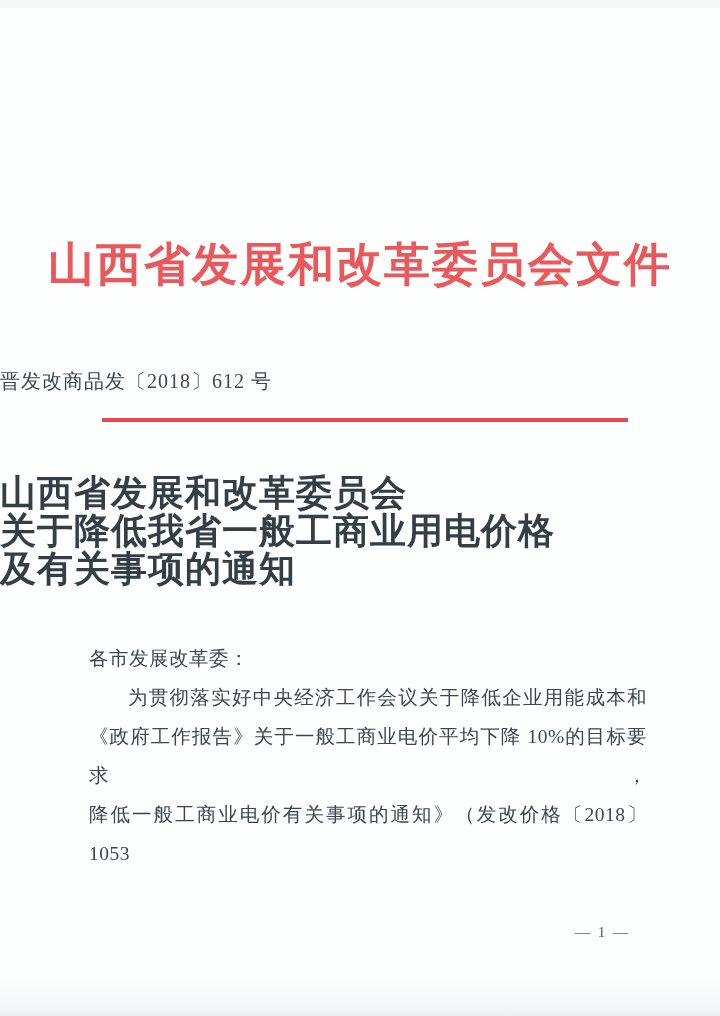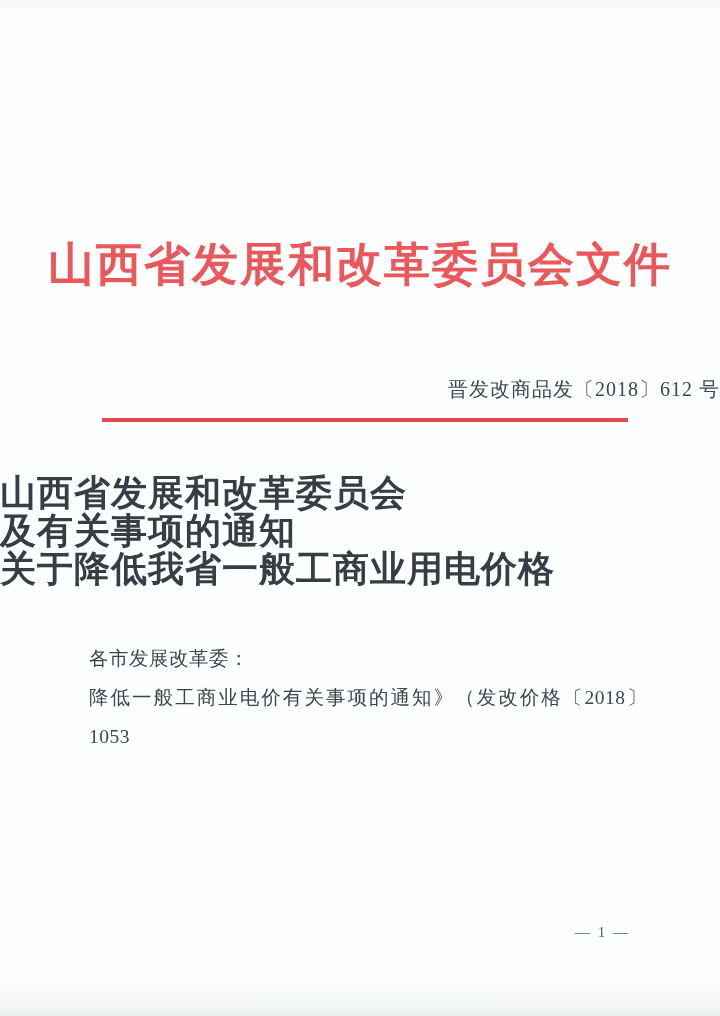--- a/index.html
+++ b/index.html
@@ -32,24 +32,24 @@
     width: 100%;
     text-align: center;
     font-size: 46px;
     font-weight: 700;
     letter-spacing: 2px;
     color: var(--header-red, #ea585c);
     white-space: nowrap;
   }
   .doc-number {
     position: absolute;
-    top: 368px;
+    top: 360px;
     left: 0;
     width: 100%;
-    text-align: right;
+    text-align: left;
     font-size: 20px;
     letter-spacing: 1px;
     color: var(--body-text, #3d454d);
     white-space: nowrap;
   }
   .red-rule {
     position: absolute;
     top: 410px;
     left: 102px;
     width: 526px;
@@ -105,25 +105,27 @@
 <div class="page">
 
   <div class="header-title">山西省发展和改革委员会文件</div>
 
   <div class="doc-number">晋发改商品发〔2018〕612 号</div>
 
   <div class="red-rule"></div>
 
   <div class="doc-title">
     <div>山西省发展和改革委员会</div>
+    <div>关于降低我省一般工商业用电价格</div>
     <div>及有关事项的通知</div>
-    <div>关于降低我省一般工商业用电价格</div>
   </div>
 
   <div class="body-text">
     <div class="line">各市发展改革委：</div>
+    <div class="line fill indent">为贯彻落实好中央经济工作会议关于降低企业用能成本和</div>
+    <div class="line fill">《政府工作报告》关于一般工商业电价平均下降 10%的目标要求，</div>
     <div class="line fill">降低一般工商业电价有关事项的通知》（发改价格〔2018〕1053</div>
 
   </div>
 
   <div class="page-number">— 1 —</div>
 
 </div>
 
 </body></html>

